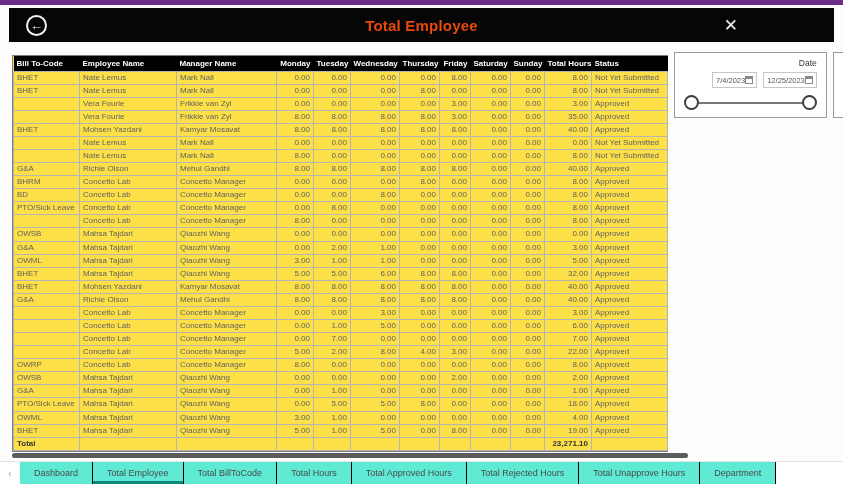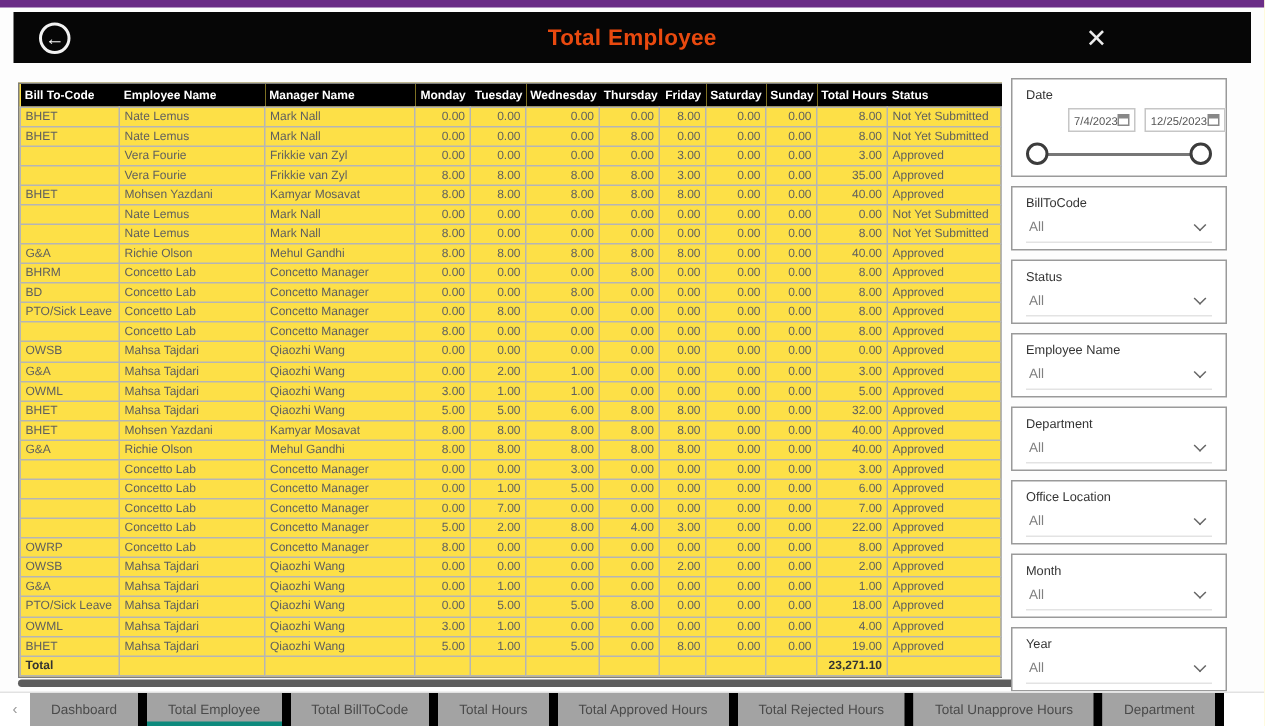--- a/index.html
+++ b/index.html
@@ -17,41 +17,41 @@
   .table-card { position: absolute; left: 12px; top: 55px; width: 656px; height: 397px; border: 1px solid #7e7e7e; background: #fde047; }
   table { width: 100%; height: 100%; border-collapse: collapse; table-layout: fixed; }
   thead th { background: #000; color: #fff; font-size: 8px; font-weight: bold; padding: 2px 3px; height: 15px; text-align: left; white-space: nowrap; overflow: hidden; }
   thead th.num { text-align: right; }
   tbody td { border: 1px solid #b5b5b5; font-size: 8px; color: #5f5f5f; padding: 0 3px; white-space: nowrap; overflow: hidden; line-height: 1; height: 13px; }
   tbody td.num { text-align: right; }
   tr.total-row td { font-weight: bold; color: #333; border-top: 1px solid #8a8a8a; }
 
   .hscrollbar { position: absolute; left: 12px; top: 453px; width: 676px; height: 5px; background: #5c5c5c; border-radius: 3px; }
 
-  .filters { position: absolute; left: 674px; top: 52px; width: 144px; display: flex; flex-direction: column; gap: 6px; }
+  .filters { position: absolute; left: 674px; top: 52px; width: 128px; display: flex; flex-direction: row; gap: 6px; text-align: right; }
   .card { background: #fff; border: 1px solid #9a9a9a; padding: 5px 9px 4px 9px; }
   .card-label { font-size: 8.5px; color: #333; margin-bottom: 4px; }
   .dd-row { display: flex; align-items: center; justify-content: space-between; border-bottom: 1px solid #e3e3e3; padding: 2px 2px 5px 2px; cursor: pointer; }
   .dd-value { font-size: 9px; color: #808080; }
   .chev { width: 6px; height: 6px; border-right: 1px solid #666; border-bottom: 1px solid #666; transform: rotate(45deg); margin-right: 3px; margin-top: -3px; }
 
   .date-card { height: 66px; }
   .date-inputs { display: flex; justify-content: space-between; gap: 6px; padding-left: 28px; }
   .date-box { flex: 1; display: flex; align-items: center; justify-content: space-between; border: 1px solid #c6c6c6; height: 16px; padding: 0 3px; background: #fff; cursor: text; }
   .date-text { font-size: 7.5px; color: #555; }
   .cal-icon { width: 8px; height: 8px; border: 1px solid #888; border-top: 3px solid #888; display: inline-block; }
   .slider { position: relative; height: 22px; margin-top: 4px; }
   .slider-track { position: absolute; top: 10px; left: 7px; right: 7px; height: 2px; background: #777; }
   .slider-handle { position: absolute; top: 3px; width: 15px; height: 15px; border: 2px solid #3c3c3c; border-radius: 50%; background: #fff; cursor: grab; }
   .slider-handle.start { left: 0; }
   .slider-handle.end { right: 0; }
 
   .tabbar { position: absolute; bottom: 0; left: 0; right: 0; height: 23px; background: #fff; border-top: 1px solid #e2e2e2; display: flex; align-items: stretch; }
   .tab-nav { width: 20px; display: flex; align-items: center; justify-content: center; color: #9a9a9a; font-size: 10px; cursor: pointer; }
-  .tab { position: relative; display: flex; align-items: center; padding: 0 14px; font-size: 9px; color: #4a4a4a; border-right: 6px solid #000000; cursor: pointer; white-space: nowrap; background: #a3a3a3; }
+  .tab { position: relative; display: flex; align-items: center; padding: 0 14px; font-size: 9px; color: #4a4a4a; border-right: 1px solid #000000; cursor: pointer; white-space: nowrap; background: #5eead4; }
   .tab.active::after { content: ""; position: absolute; left: 0; right: 0; bottom: 0; height: 3px; background: var(--teal, #0E8A7D); }
 </style>
 </head>
 <body>
 
 <div class="screen">
   <div class="top-strip"></div>
 
   <div class="titlebar">
     <div class="back-btn">

